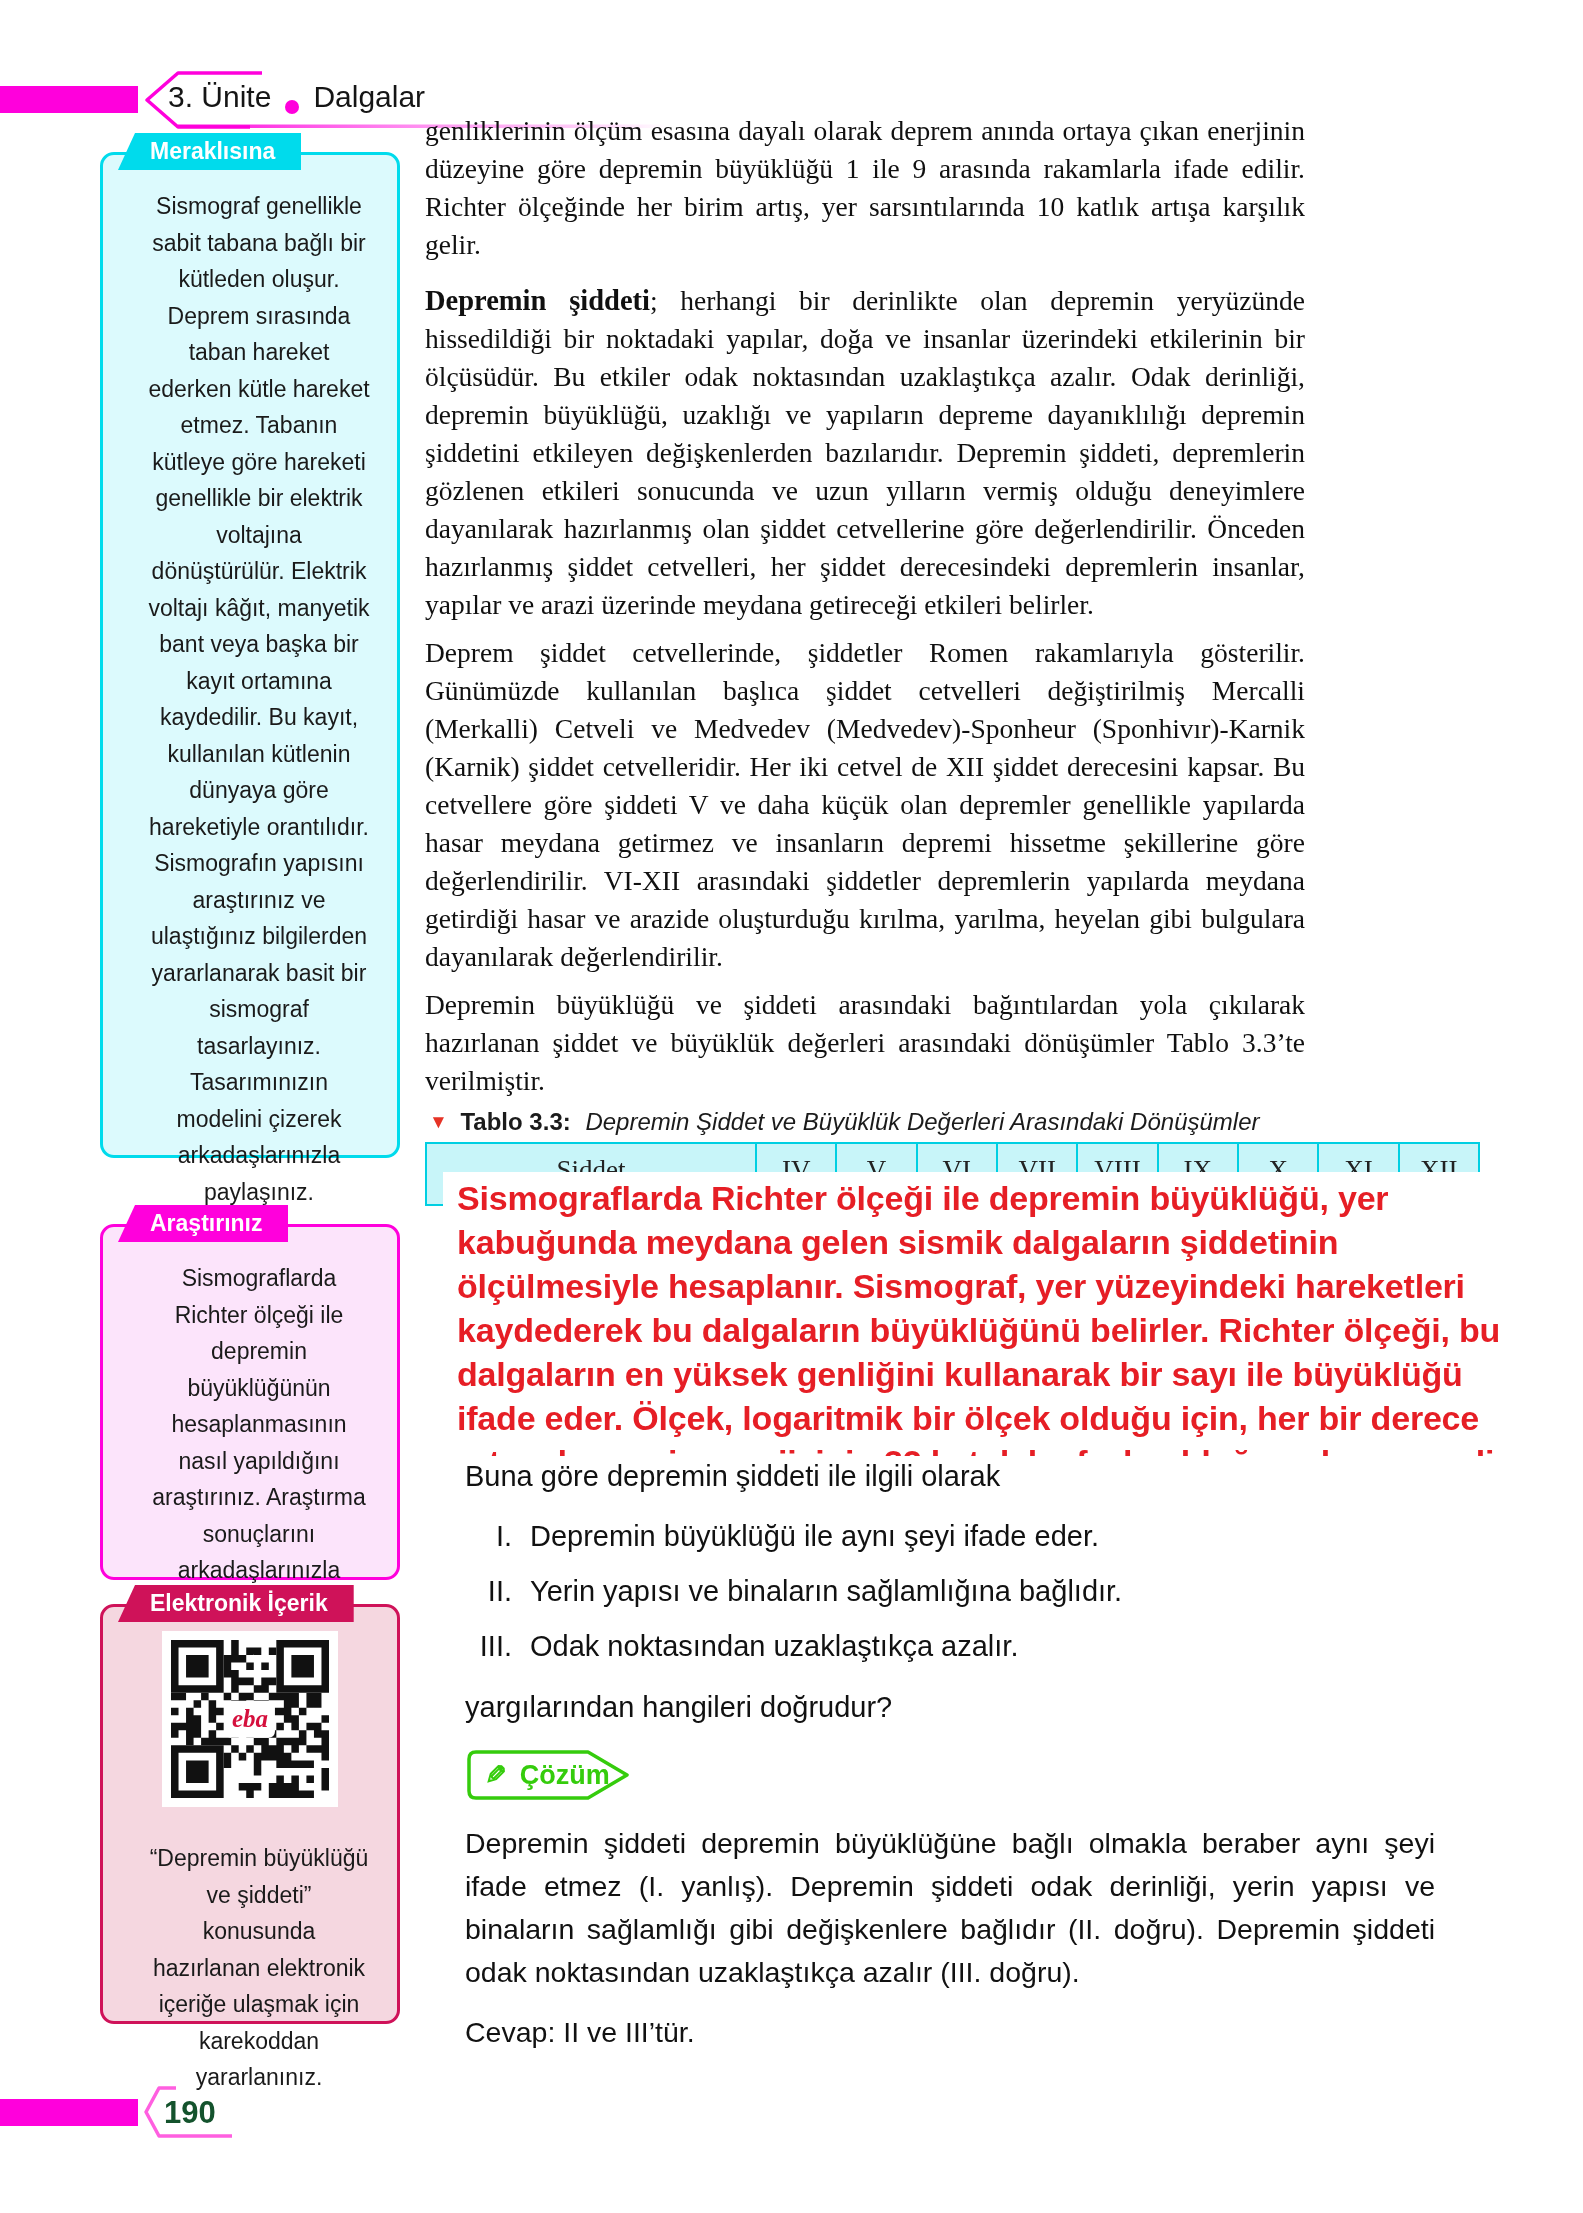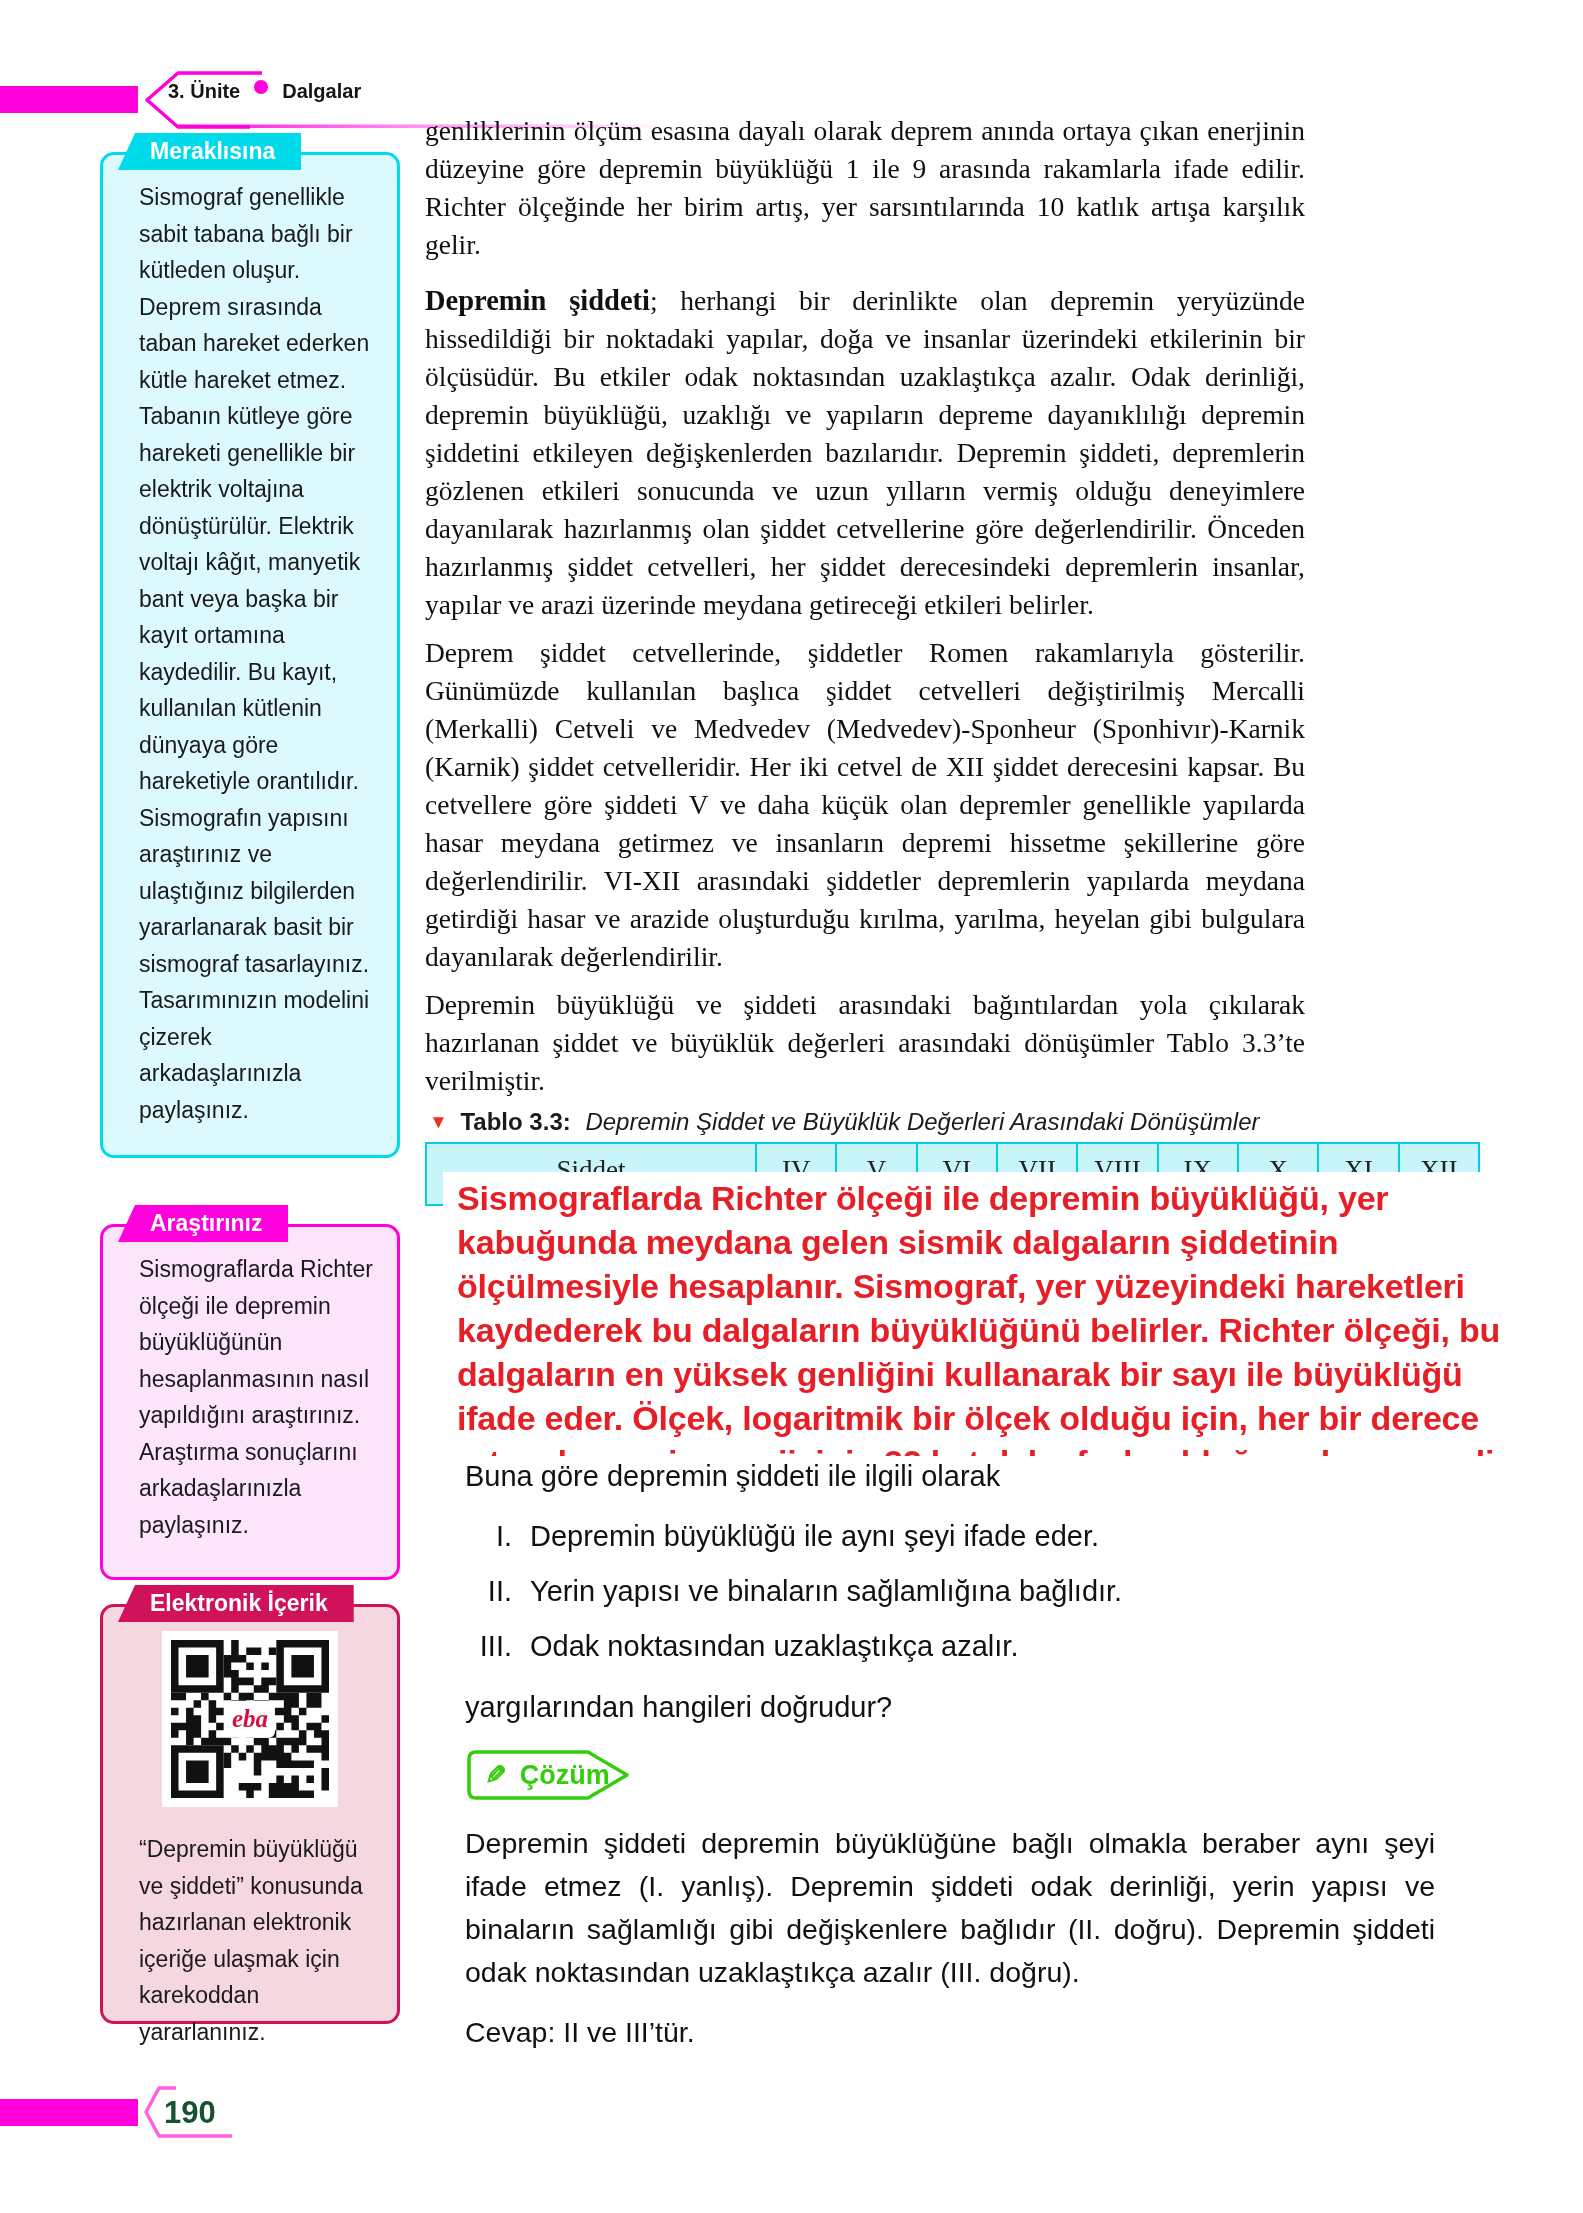--- a/index.html
+++ b/index.html
@@ -1,35 +1,35 @@
 <!DOCTYPE html>
 <html lang="tr"><head>
 <meta charset="utf-8">
 <style>
   html,body{margin:0;padding:0;background:#ffffff;}
   .page{position:relative;width:1583px;height:2213px;background:#fff;overflow:hidden;
         font-family:"Liberation Sans",sans-serif;color:#141414;}
 
   
   .deco-svg{position:absolute;left:0;pointer-events:none;}
-  .hdr-text{position:absolute;left:168px;top:80px;font-size:20px;color:#151515;
-            display:flex;align-items:flex-start;gap:14px;font-weight:bold;}
+  .hdr-text{position:absolute;left:168px;top:80px;font-size:30px;color:#151515;
+            display:flex;align-items:flex-end;gap:14px;}
   .hdr-dot{width:14px;height:14px;border-radius:50%;background:#ff00dc;display:inline-block;}
   .page-num{position:absolute;left:164px;top:2095px;font-size:31px;font-weight:bold;color:#14532d;}
 
   
   .tab{position:absolute;left:118px;height:37px;line-height:37px;padding:0 26px 0 32px;
        color:#fff;font-weight:bold;font-size:23px;z-index:3;
        clip-path:polygon(17px 0,100% 0,100% 100%,0 100%);}
   .tab-cyan{background:#00dbec;}
   .tab-magenta{background:#ff00dc;}
   .tab-crimson{background:#cf1259;}
   .sbox{position:absolute;left:100px;width:300px;border-radius:14px;box-sizing:border-box;
         font-size:23px;line-height:36.5px;color:#1a1a1a;}
-  .sbox p{margin:4px;padding:20px 14px 0 32px;}
+  .sbox p{margin:13px;padding:20px 14px 0 32px;text-align:center;}
   .sbox-cyan{top:152px;height:1006px;background:#dcfafd;border:3px solid #00dbec;}
   .sbox-pink{top:1224px;height:356px;background:#fce4fb;border:3px solid #ff00dc;}
   .sbox-rose{top:1604px;height:420px;background:#f5d7e0;border:3.5px solid #cf1259;}
 
   .qr-wrap{width:158px;margin:24px auto 0;background:#fff;padding:9px;position:relative;}
   .qr-wrap svg{display:block;width:158px;height:158px;}
   .qr-label{position:absolute;left:50%;top:50%;transform:translate(-50%,-50%);
             background:#fff;border-radius:6px;padding:0 7px;
             font-family:"Liberation Serif",serif;font-style:italic;font-weight:bold;
             font-size:25px;color:#d5103d;}

